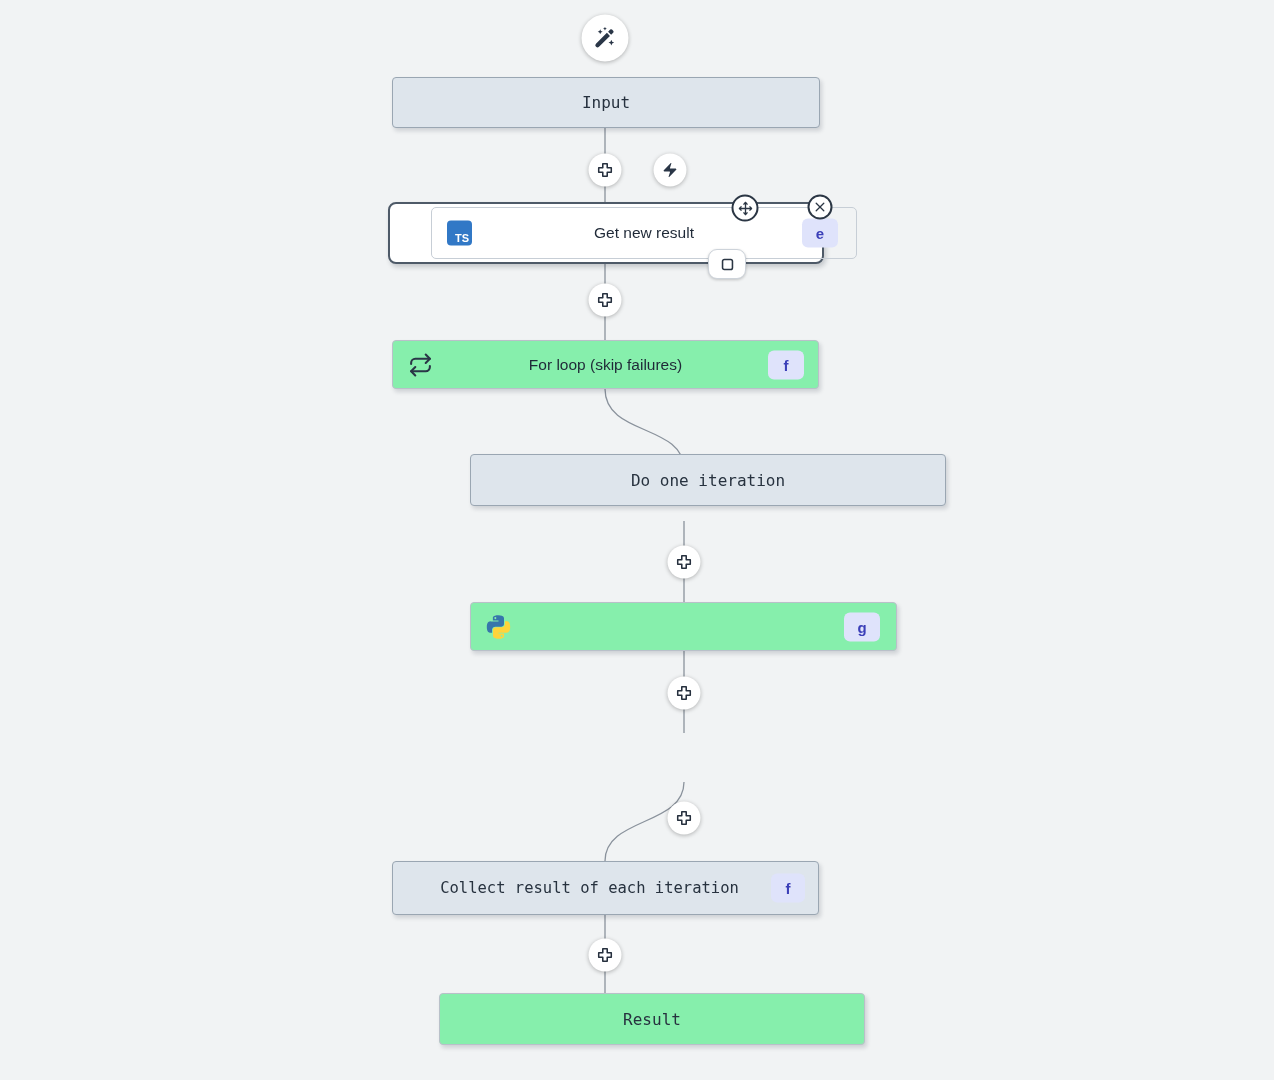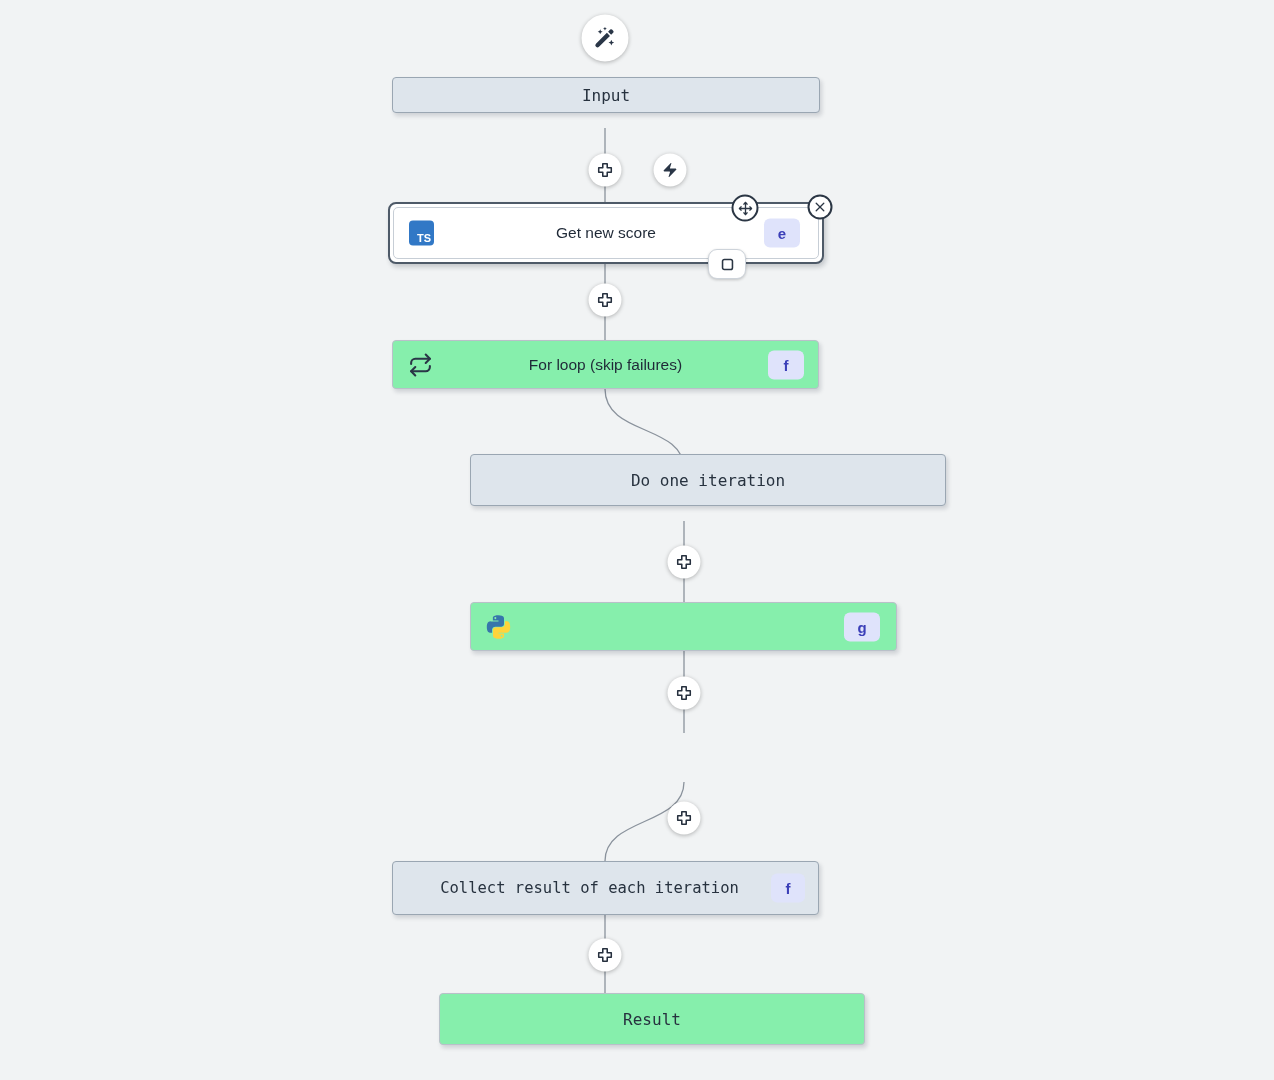--- a/index.html
+++ b/index.html
@@ -30,21 +30,21 @@
     font-family:"Liberation Sans",sans-serif;
   }
 
   
   .selected-outer{
     position:absolute;z-index:2;box-sizing:border-box;border:2px solid #4e5a68;border-radius:8px;
     background:#fff;padding:3px;box-shadow:2px 3px 5px rgba(15,23,42,.2);cursor:pointer;
   }
   .selected-inner{
     position:relative;width:100%;height:100%;box-sizing:border-box;border:1px solid #c7ced6;border-radius:5px;
-    display:flex;align-items:center;justify-content:center;font-size:15.5px;color:#1f2937;
+    display:flex;align-items:center;justify-content:center;font-size:15.5px;color:#1f2937;margin-left:38px;
   }
   .ts-box{
     width:25px;height:25px;border-radius:4px;display:flex;align-items:flex-end;justify-content:flex-end;
     padding:0 3px 2px 0;box-sizing:border-box;color:#fff;font-weight:bold;font-size:11px;
     font-family:"Liberation Sans",sans-serif;
   }
 
   
   .port{
     position:absolute;z-index:3;width:33px;height:33px;border-radius:50%;background:#fff;
@@ -88,21 +88,21 @@
           <path d="M16.1 9.6 6 19.7a1.9 1.9 0 0 1-2.7 0l-.1-.1a1.9 1.9 0 0 1 0-2.7L13.3 6.8z"></path>
           <path d="M14.4 5.7l2.8 2.8 1.9-1.9a1.2 1.2 0 0 0 0-1.7l-1.1-1.1a1.2 1.2 0 0 0-1.7 0z"></path>
           <path d="M7.1 3.4 7.8 5l1.6.7-1.6.7-.7 1.6-.7-1.6-1.6-.7 1.6-.7z"></path>
           <path d="M11.5 1.2l.5 1.2 1.2.5-1.2.5-.5 1.2-.5-1.2-1.2-.5 1.2-.5z"></path>
           <path d="M17.4 13.2l.8 1.8 1.8.8-1.8.8-.8 1.8-.8-1.8-1.8-.8 1.8-.8z"></path>
         </g>
       </svg>
     </span>
   </div>
 
-  <div class="node virtual" style="left:392px;top:77px;width:428px;height:36px;">
+  <div class="node virtual" style="left:392px;top:77px;width:428px;height:51px;">
     <span>Input</span>
   </div>
 
   <div class="port" style="left:605px;top:170px;">
     <span style="display:flex;">
       <svg width="17" height="17" viewBox="0 0 20 20">
           <path d="M7.4 2.6h5.2v4.8h4.8v5.2h-4.8v4.8H7.4v-4.8H2.6V7.4h4.8Z" fill="#fff" stroke="#26303e" stroke-width="1.8" stroke-linejoin="round"></path>
         </svg>
     </span>
   </div>
@@ -114,21 +114,21 @@
     </span>
   </div>
 
   <div class="selected-outer" style="left:388px;top:202px;width:436px;height:62px;">
     <div class="selected-inner">
       <span class="node-icon">
         <span class="ts-box" style="background:#3178c6;">
           <span>TS</span>
         </span>
       </span>
-      <span class="label-abs">Get new score</span>
+      <span class="label-abs">Get new result</span>
       <span class="badge" style="right:18px;">e</span>
     </div>
   </div>
 
   <div class="deco-circle" style="left:745px;top:208px;width:27px;height:27px;">
     <span style="display:flex;">
       <svg width="16" height="16" viewBox="0 0 24 24" fill="none" stroke="#2b3644" stroke-width="2" stroke-linecap="round" stroke-linejoin="round">
         <line x1="12" y1="3" x2="12" y2="21"></line>
           <line x1="3" y1="12" x2="21" y2="12"></line>
         <polyline points="9.5 5.5 12 3 14.5 5.5"></polyline>

